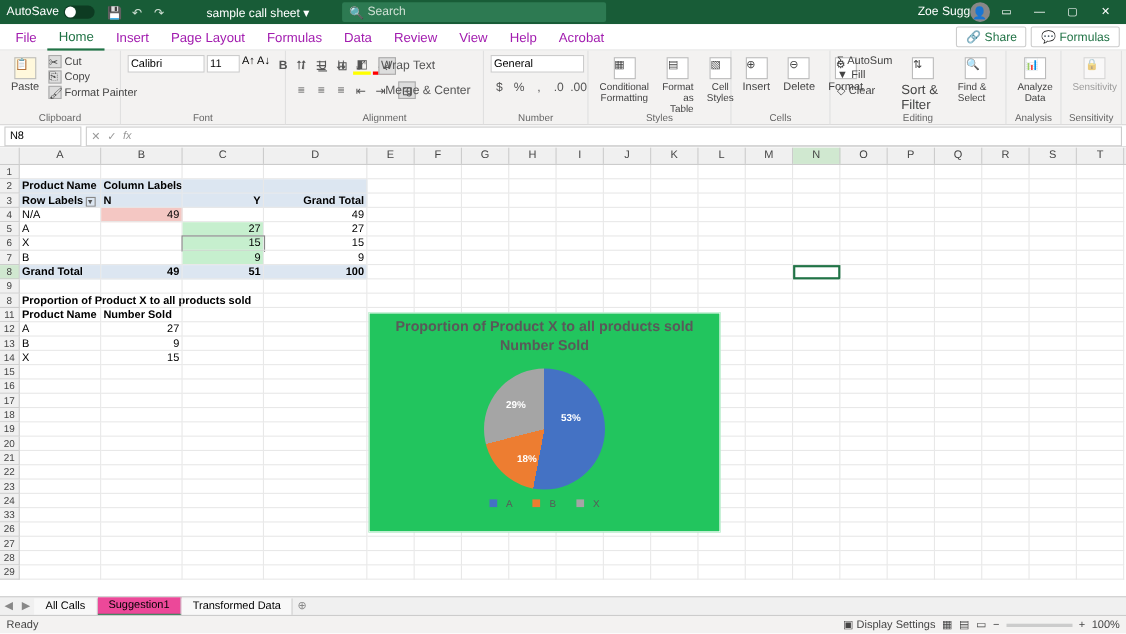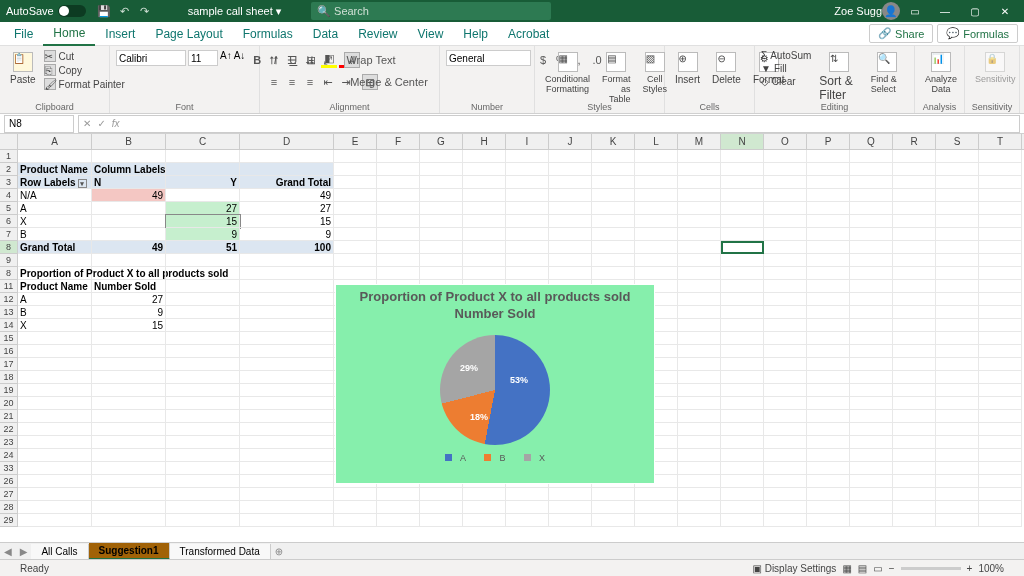--- a/index.html
+++ b/index.html
@@ -9,21 +9,21 @@
 .toggle{width:28px;height:12px;background:#0d3b22;border-radius:6px;position:relative}
 .toggle::after{content:"";position:absolute;width:10px;height:10px;background:#fff;border-radius:50%;top:1px;left:1px}
 .qat{display:flex;gap:2px;padding:0 4px}
 .qat-btn{width:18px;height:18px;display:flex;align-items:center;justify-content:center;color:#d0e0d5}
 .filename{flex:0 0 auto;padding:0 30px}
 .searchbox{flex:0 0 240px;height:18px;background:#2d7a52;border-radius:2px;display:flex;align-items:center;padding:0 6px;color:#d0e0d5}
 .titleright{margin-left:auto;display:flex;align-items:center;gap:0;padding-right:4px}
 .winbtn{width:30px;height:22px;display:flex;align-items:center;justify-content:center;color:#fff;font-size:10px}
 .avatar{width:18px;height:18px;border-radius:50%;background:#888;display:flex;align-items:center;justify-content:center}
 .menubar{height:24px;background:#fff;display:flex;align-items:center;border-bottom:1px solid #e0e0e0;padding-left:4px}
-.menu-item{padding:4px 10px;font-size:12px;color:#0f766e}
+.menu-item{padding:4px 10px;font-size:12px;color:#a21caf}
 .menu-item.active{border-bottom:2px solid #217346;color:#217346}
 .share-btn{margin-left:auto;padding:2px 8px;color:#217346;display:flex;align-items:center;gap:3px;border:1px solid #ccc;border-radius:2px;margin-right:4px}
 .comments-btn{padding:2px 8px;color:#217346;display:flex;align-items:center;gap:3px;border:1px solid #ccc;border-radius:2px;margin-right:6px}
 .ribbon{height:68px;background:#f3f2f1;display:flex;border-bottom:1px solid #d0d0d0}
 .rgroup{border-right:1px solid #e0e0e0;padding:2px 6px;display:flex;flex-direction:column;position:relative}
 .rgroup-label{position:absolute;bottom:1px;left:0;right:0;text-align:center;font-size:9px;color:#666}
 .rgroup-body{flex:1;display:flex;align-items:flex-start;gap:4px;padding-top:2px}
 .big-btn{display:flex;flex-direction:column;align-items:center;gap:2px;padding:2px 4px;font-size:10px;color:#444}
 .big-icon{width:20px;height:20px;background:#fff;border:1px solid #bbb}
 .small-row{display:flex;flex-direction:column;gap:2px;font-size:10px;color:#444}
@@ -46,32 +46,32 @@
 .row{display:flex;height:13px}
 .rowh{width:18px;background:#f0f0f0;border-right:1px solid #ccc;border-bottom:1px solid #ccc;text-align:center;font-size:9px;color:#444;line-height:13px}
 .rowh.sel{background:#d0e8d0}
 .cell{border-right:1px solid #e8e8e8;border-bottom:1px solid #e8e8e8;font-size:10px;padding:0 2px;line-height:13px;overflow:hidden;white-space:nowrap}
 .cell.b{font-weight:bold}
 .cell.r{text-align:right}
 .cell.pink{background:#f4c7c3}
 .cell.green{background:#c6efce}
 .cell.blue{background:#dce6f1}
 .cell.active{outline:2px solid #217346;outline-offset:-2px}
-.chart{position:absolute;left:335px;top:150px;width:320px;height:200px;background:#86efac;border:1px solid #fff}
+.chart{position:absolute;left:335px;top:150px;width:320px;height:200px;background:#22c55e;border:1px solid #fff}
 .chart-title{text-align:center;font-size:13px;font-weight:600;color:#595959;padding:4px 10px;line-height:1.3}
 .pie{position:relative;width:110px;height:110px;margin:8px auto;border-radius:50%;background:conic-gradient(#4472c4 0% 53%,#ed7d31 53% 71%,#a5a5a5 71% 100%)}
 .pie-label{position:absolute;color:#fff;font-size:9px;font-weight:bold}
 .legend{text-align:center;font-size:9px;color:#595959}
 .legend span{margin:0 4px}
 .lsw{display:inline-block;width:7px;height:7px;margin-right:2px}
 .sheettabs{position:absolute;bottom:17px;left:0;right:0;height:17px;background:#f0f0f0;display:flex;align-items:center;border-top:1px solid #ccc;font-size:10px}
 .tabnav{padding:0 4px;color:#888}
 .stab{padding:2px 10px;border-right:1px solid #ccc;background:#f8f8f8}
-.stab.active{background:#a16207;font-weight:bold;border-bottom:2px solid #217346}
-.statusbar{position:absolute;bottom:0;left:0;right:0;height:17px;background:#f3f2f1;border-top:1px solid #ccc;display:flex;align-items:center;font-size:10px;color:#444;padding:0 20px}
+.stab.active{background:#ec4899;font-weight:normal;border-bottom:2px solid #217346}
+.statusbar{position:absolute;bottom:0;left:0;right:0;height:17px;background:#f3f2f1;border-top:1px solid #ccc;display:flex;align-items:center;font-size:10px;color:#444;padding:0 6px}
 .statusbar .right{margin-left:auto;display:flex;align-items:center;gap:6px}
 .zoom-slider{width:60px;height:3px;background:#ccc;position:relative}
 
 .cA{width:74px}.cB{width:74px}.cC{width:74px}.cD{width:94px}
 .cE{width:43px}.cF{width:43px}.cG{width:43px}.cH{width:43px}.cI{width:43px}.cJ{width:43px}.cK{width:43px}.cL{width:43px}.cM{width:43px}.cN{width:43px}.cO{width:43px}.cP{width:43px}.cQ{width:43px}.cR{width:43px}.cS{width:43px}.cT{width:43px}
 .dd{display:inline-block;width:9px;height:9px;border:1px solid #888;font-size:7px;text-align:center;line-height:8px;color:#555;margin-left:2px}
 </style>
 </head>
 <body>
 
@@ -184,21 +184,21 @@
           <span>⇥</span>
         <div class="small-item" style="margin-left:6px">
             <span class="tiny-icon">⊟</span>
             <span>Merge &amp; Center</span>
           </div>
       </div>
     </div>
     <div class="rgroup-label">Alignment</div>
   </div>
   <div class="rgroup" style="width:95px">
-    <div class="rgroup-body" style="flex-direction:row">
+    <div class="rgroup-body" style="flex-direction:column">
       <input class="font-combo" style="width: 85px;" value="General">
       <div class="btnrow">
           <span>$</span>
           <span>%</span>
           <span>,</span>
           <span>.0</span>
           <span>.00</span>
         </div>
     </div>
     <div class="rgroup-label">Number</div>

